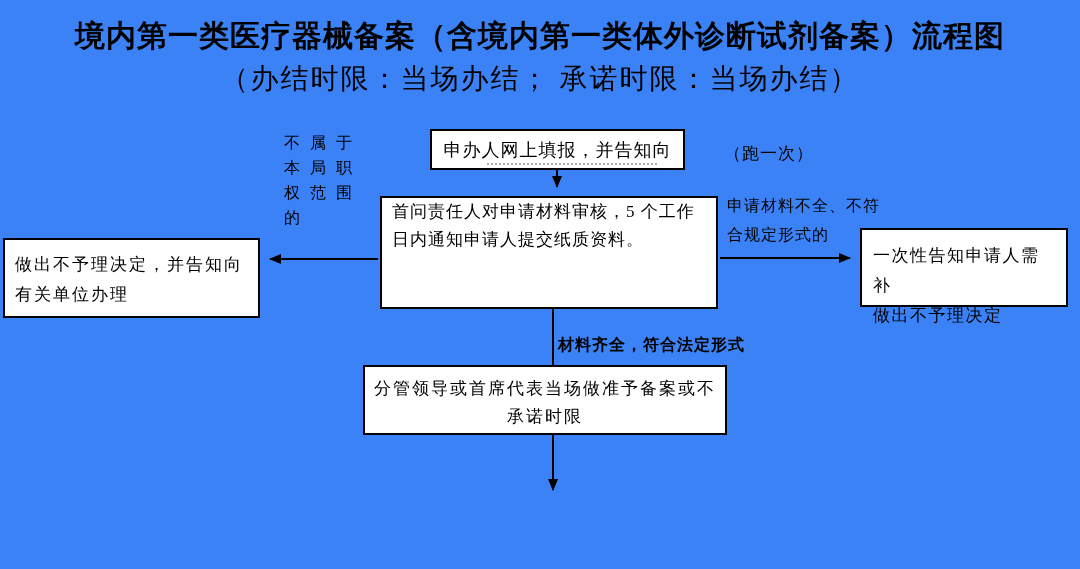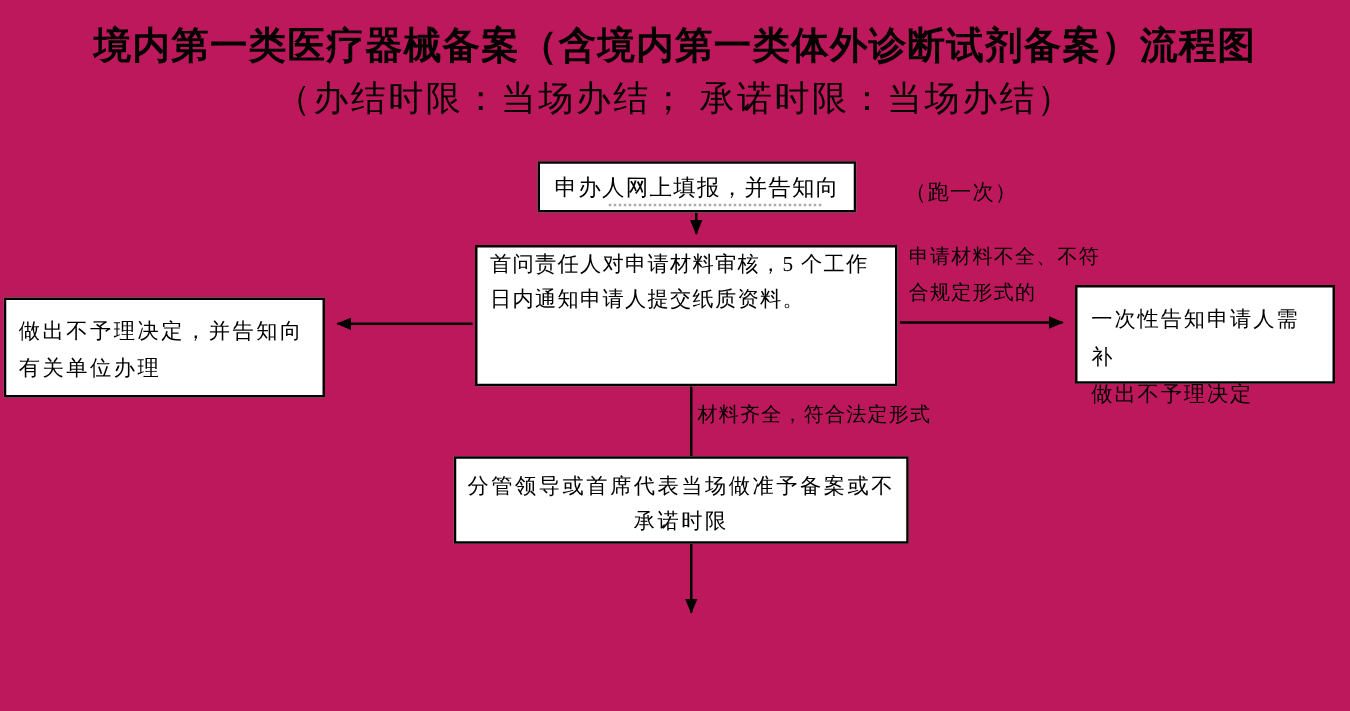--- a/index.html
+++ b/index.html
@@ -1,20 +1,20 @@
 <!DOCTYPE html>
 <html><head>
 <meta charset="utf-8">
 <style>
   html, body { margin: 0; padding: 0; background: #ffffff; }
   .canvas {
     position: relative;
     width: 1080px;
     height: 569px;
-    background: #be185d;
+    background: #3b82f6;
     font-family: "Liberation Serif", "DejaVu Serif", serif;
     color: #000;
     overflow: hidden;
   }
   .edges {
     position: absolute;
     left: 0; top: 0;
     width: 1080px; height: 569px;
   }
   .title {
@@ -87,21 +87,21 @@
     left: 284px; top: 130px; width: 90px;
     word-spacing: 6px; line-height: 25px;
   }
   .label-run-once {
     left: 724px; top: 141px; font-size: 17px; letter-spacing: 1px;
   }
   .label-incomplete {
     left: 727px; top: 191px; width: 200px; line-height: 29px; letter-spacing: 1px;
   }
   .label-complete {
-    left: 558px; top: 320px; letter-spacing: 1px;
+    left: 558px; top: 332px; letter-spacing: 1px; font-weight: bold;
   }
 </style>
 </head>
 <body>
 
 <div class="canvas">
 
   <svg class="edges" width="1080" height="569" viewBox="0 0 1080 569" xmlns="http://www.w3.org/2000/svg">
     <defs>
       <marker id="ah" markerUnits="userSpaceOnUse" markerWidth="12" markerHeight="10" refX="11" refY="5" orient="auto">
@@ -129,20 +129,24 @@
   <div class="box box-reject">做出不予理决定，并告知向
 有关单位办理</div>
 
   <div class="box box-notify">一次性告知申请人需补
 做出不予理决定</div>
 
   <div class="box box-decision">分管领导或首席代表当场做准予备案或不
 承诺时限</div>
 
 
+  <div class="edge-label label-out-of-scope">不 属 于
+本 局 职
+权 范 围
+的</div>
 
   <div class="edge-label label-run-once">（跑一次）</div>
 
   <div class="edge-label label-incomplete">申请材料不全、不符
 合规定形式的</div>
 
   <div class="edge-label label-complete">材料齐全，符合法定形式</div>
 
 </div>
 

